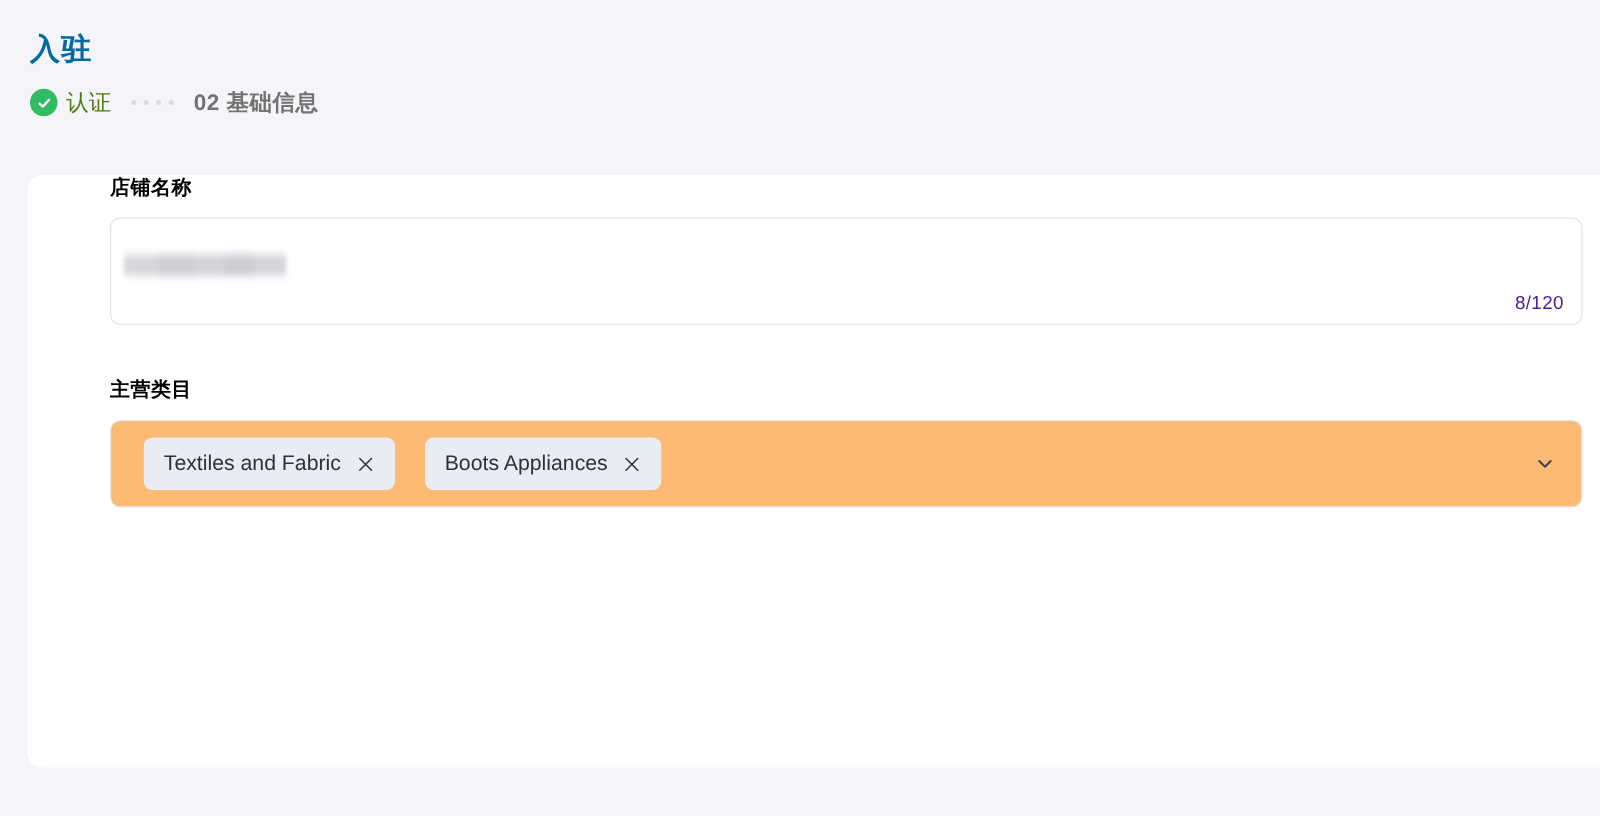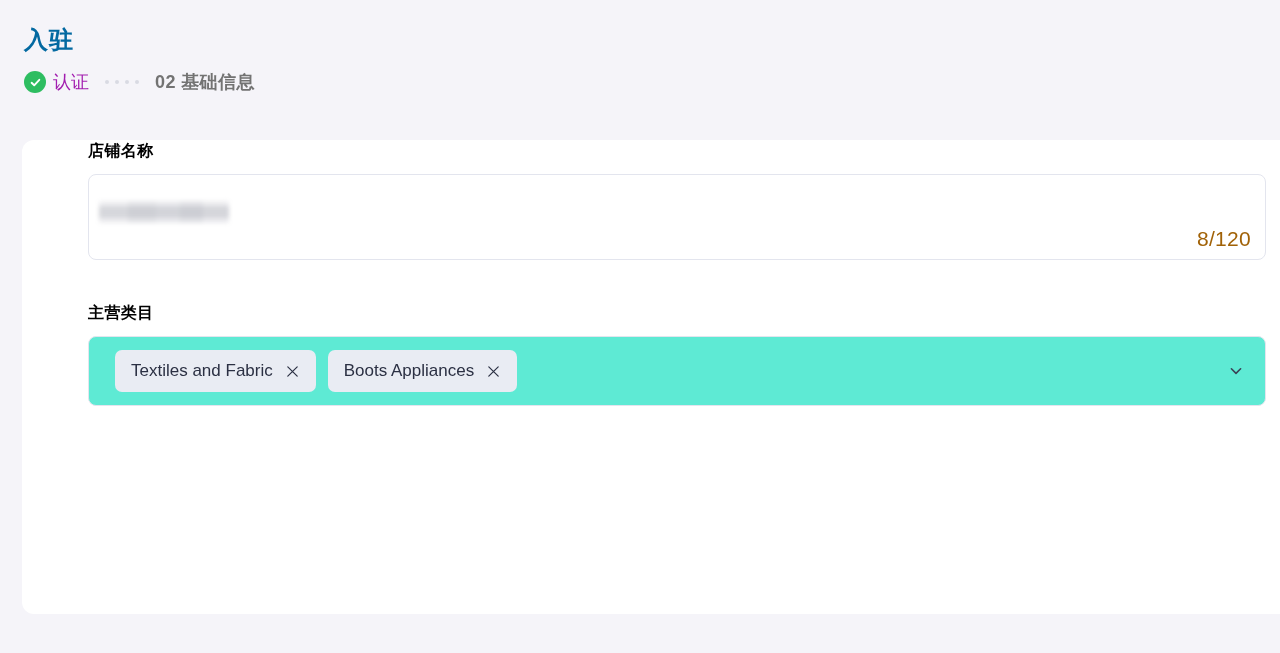--- a/index.html
+++ b/index.html
@@ -38,21 +38,21 @@
   .step {
     display: flex;
     align-items: center;
     gap: 7px;
   }
   .step-label {
     font-size: 18px;
     line-height: 22px;
   }
   .step.done .step-label {
-    color: #a21caf;
+    color: #4d7c0f;
     font-weight: normal;
   }
   .step.current .step-label {
     color: #737373;
     font-weight: bold;
     letter-spacing: 0.4px;
   }
   .check-circle {
     width: 22px;
     height: 22px;
@@ -144,38 +144,38 @@
         rgba(224,225,229,1) 22% 78%,
         rgba(247,247,249,0.9) 78% 100%);
     background-blend-mode: multiply;
     filter: blur(2px);
     border-radius: 2px;
   }
   .counter {
     position: absolute;
     right: 14px;
     bottom: 8px;
-    font-size: 21px;
-    color: #a16207;
+    font-size: 15px;
+    color: #4c1d95;
     letter-spacing: 0.3px;
   }
 
   
   .multiselect {
     position: relative;
     border: 1px solid #e3e5ee;
     border-radius: 8px;
-    background: #5eead4;
+    background: #fdba74;
     min-height: 70px;
     box-sizing: border-box;
     padding: 13px 46px 13px 26px;
     display: flex;
     flex-wrap: wrap;
     align-items: flex-end;
-    gap: 12px;
+    gap: 24px;
   }
   .tag {
     display: inline-flex;
     align-items: center;
     gap: 12px;
     background: #e9ecf3;
     border-radius: 7px;
     padding: 9px 16px 9px 16px;
     font-size: 17px;
     color: #2b3043;

